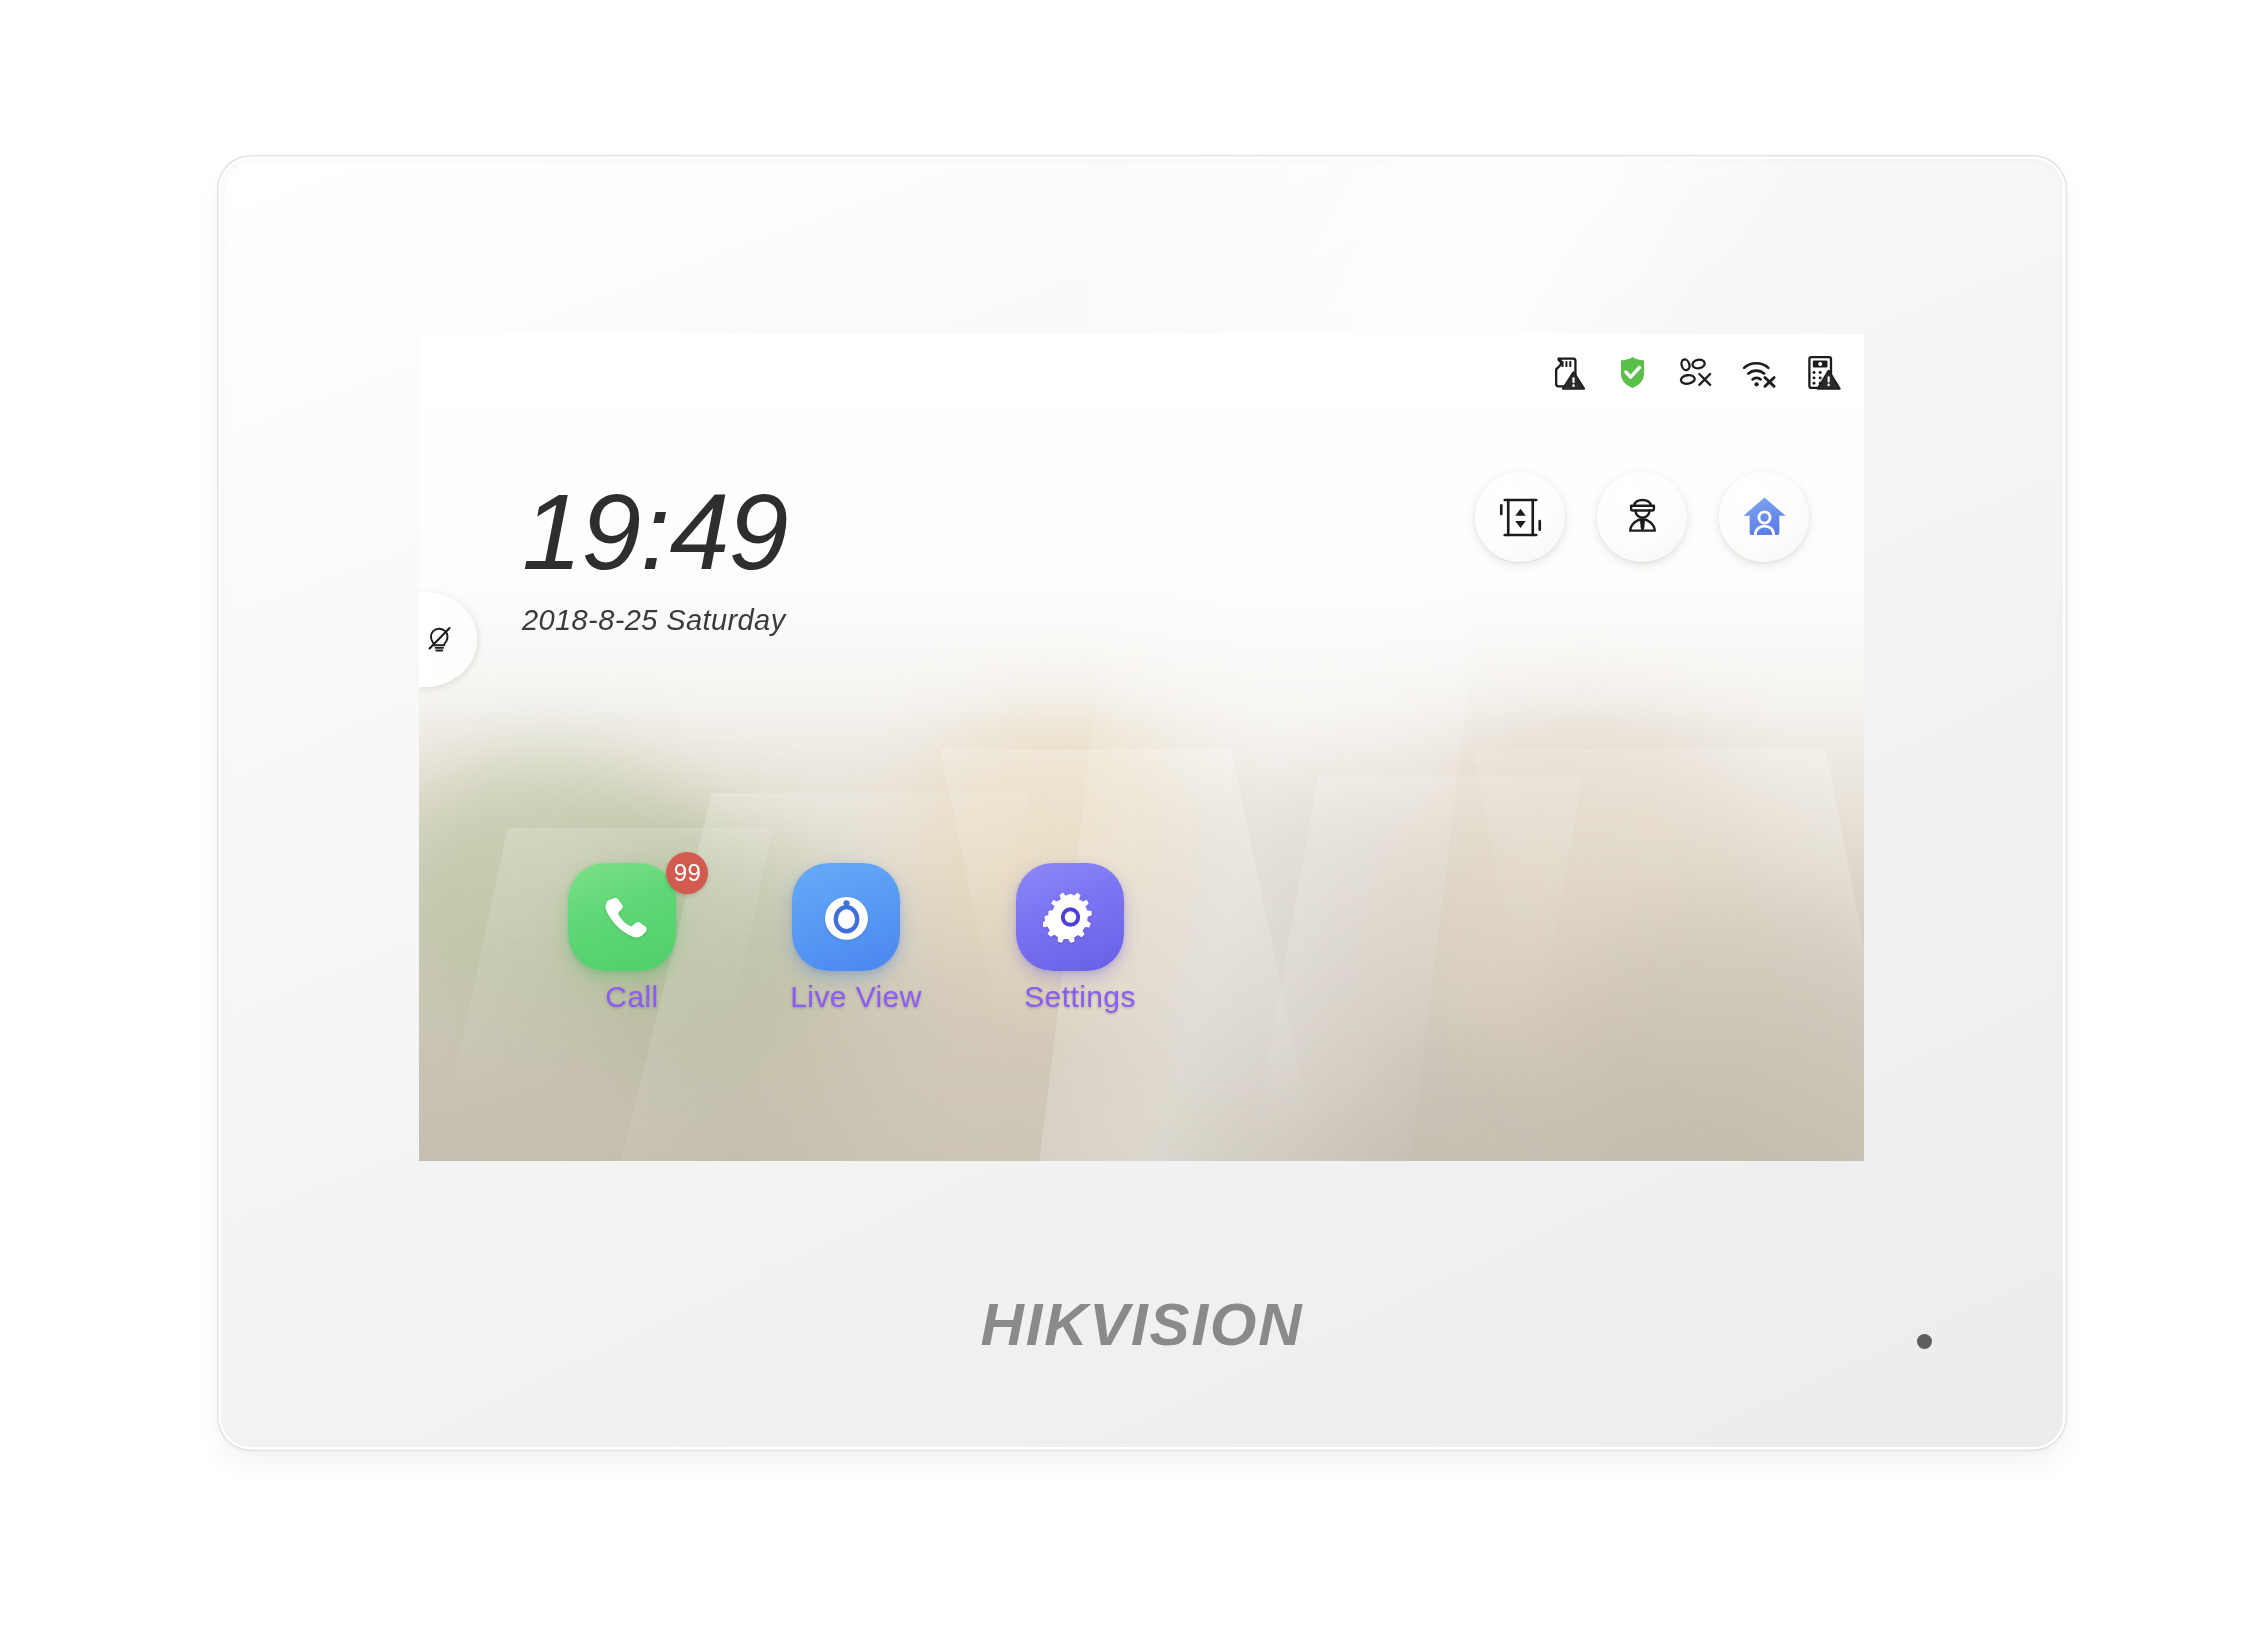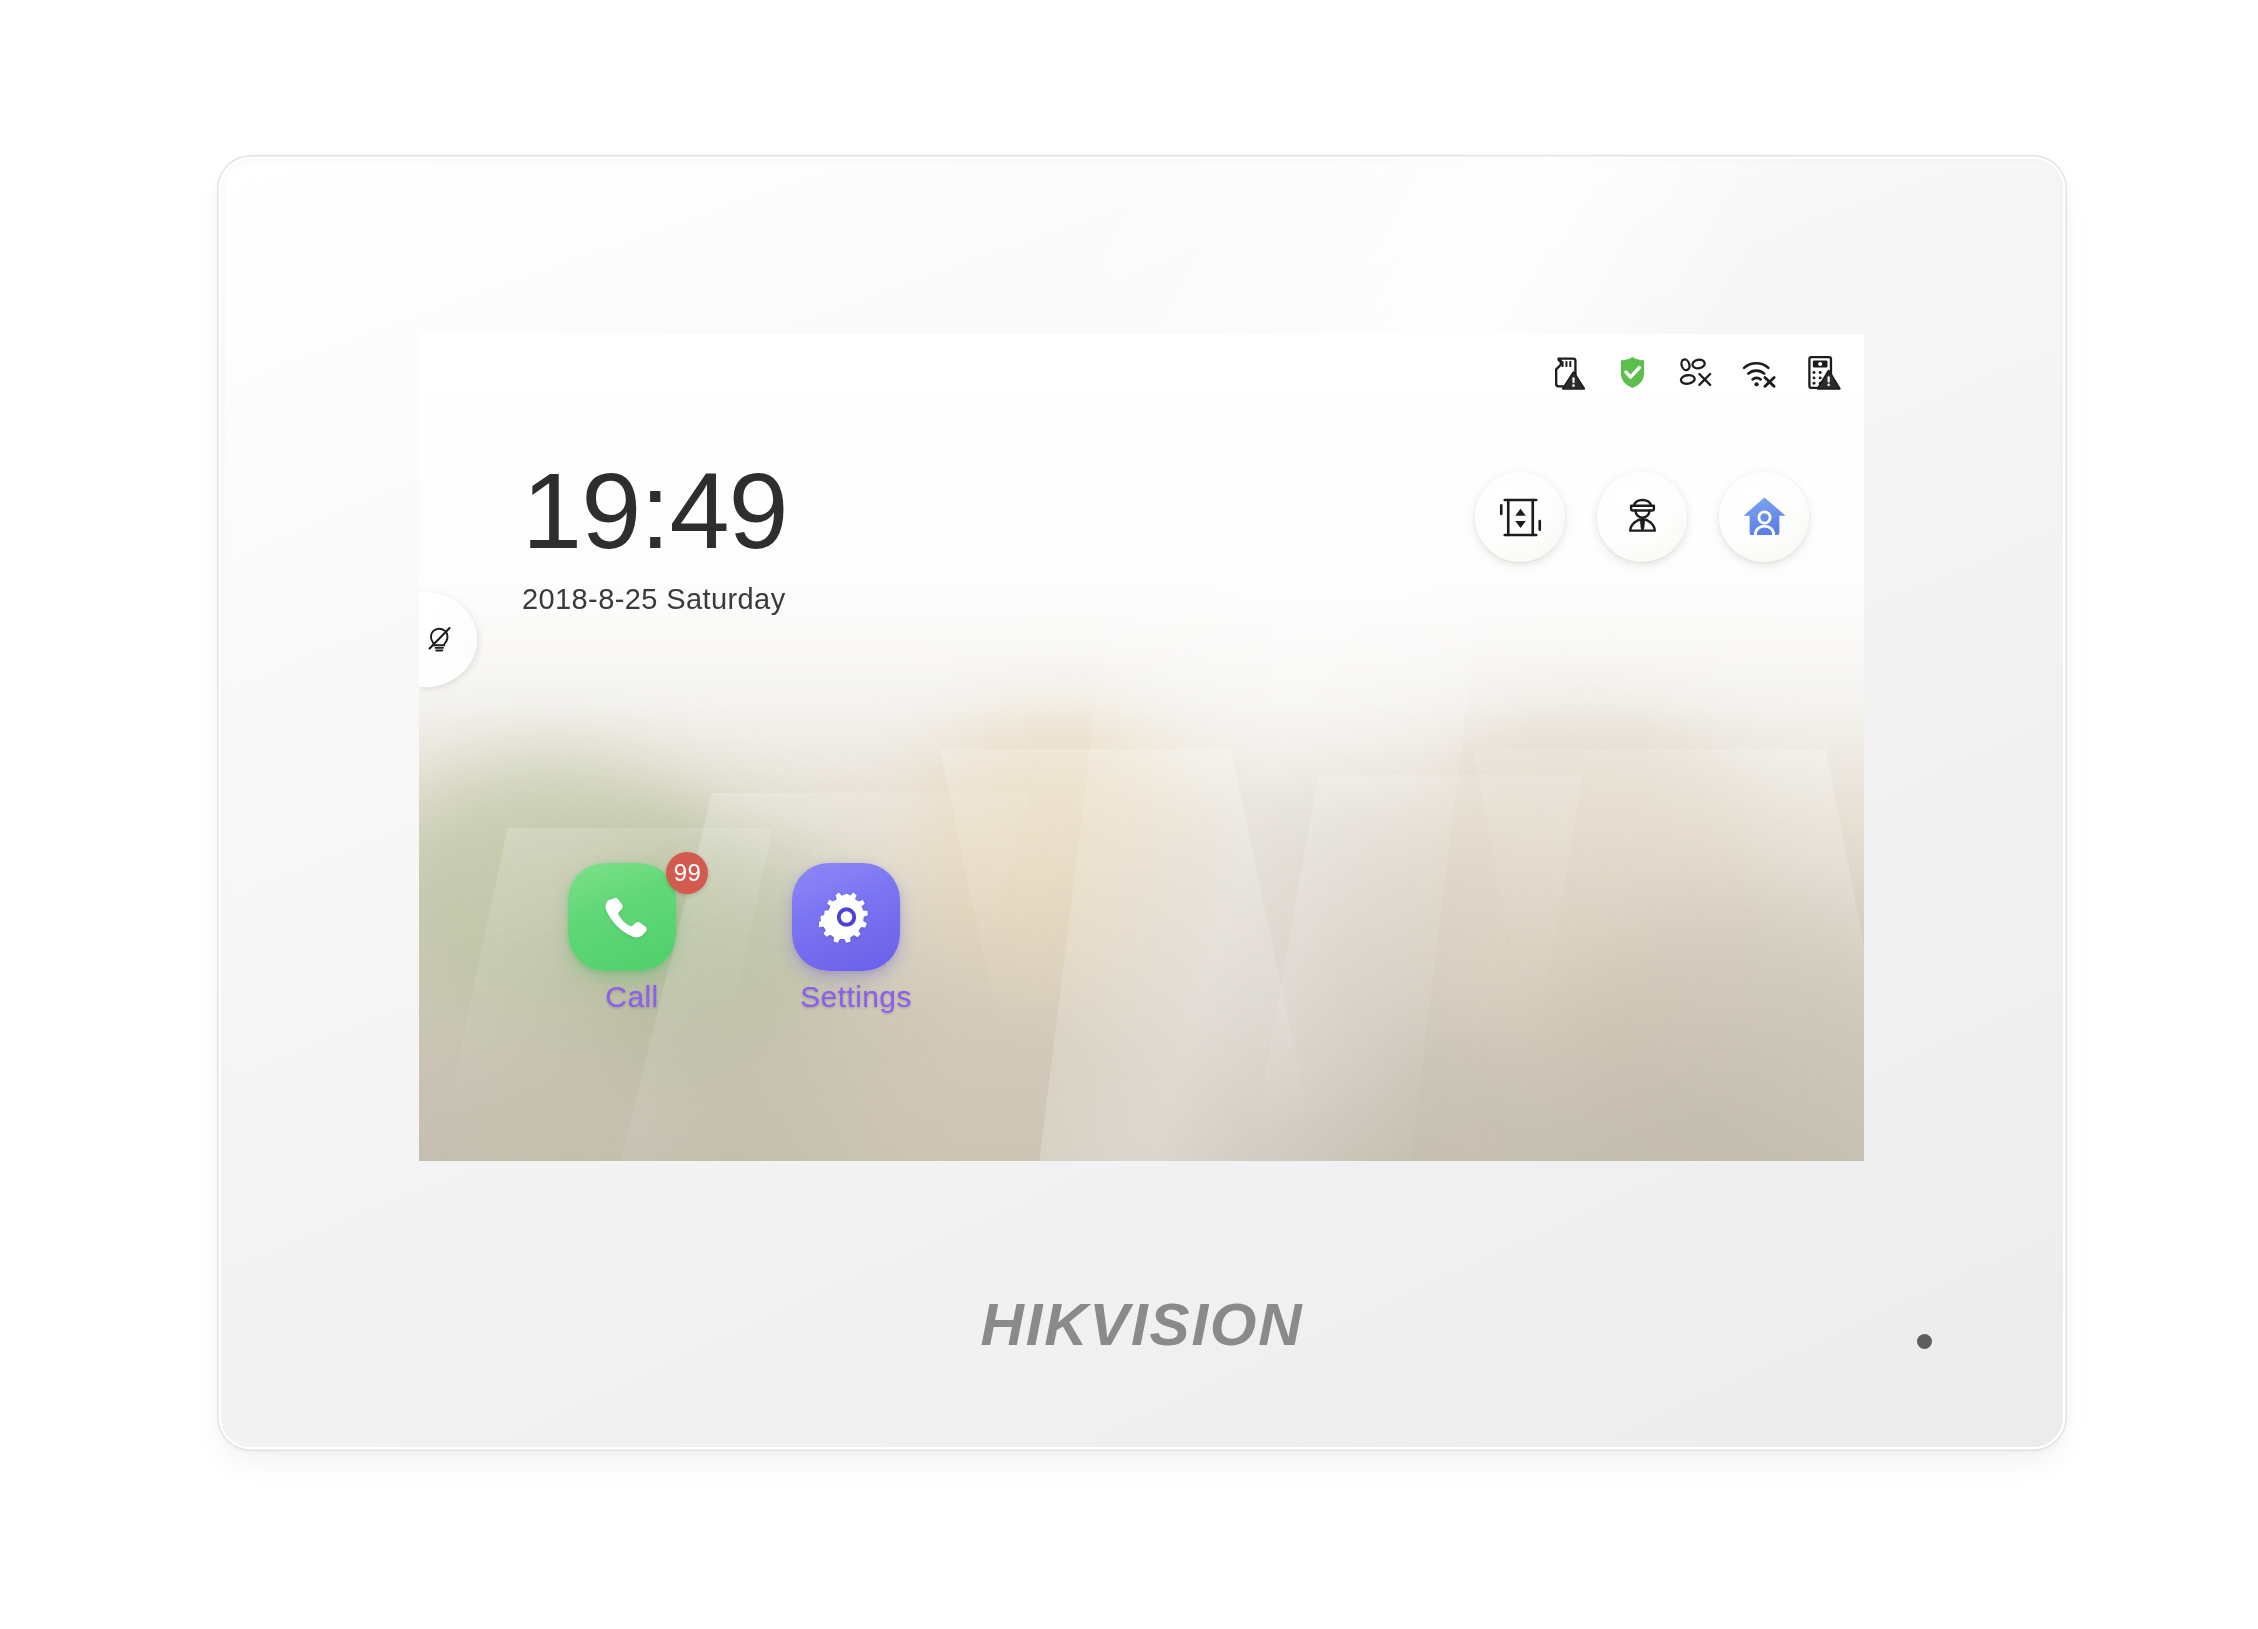--- a/index.html
+++ b/index.html
@@ -47,21 +47,21 @@
   .facet{position:absolute;}
 
   
   #status-bar{
     position:absolute;right:23px;top:14px;height:49px;
     display:flex;align-items:center;gap:26.5px;
   }
   .status-icon{width:37px;height:37px;display:block;}
 
   
-  #clock-block{position:absolute;left:103px;top:123px;}
+  #clock-block{position:absolute;left:103px;top:144px;font-style:italic;}
   #clock-time{
     font-size:108px;line-height:1;font-weight:400;color:#2e2e2e;
     letter-spacing:-0.9px;
   }
   #clock-date{
     margin-top:17.6px;font-size:29px;color:#3a3a3a;letter-spacing:0.4px;
   }
 
   
   #quick-actions{position:absolute;right:55px;top:138px;display:flex;gap:32px;}
@@ -293,20 +293,34 @@
                 <path d="M20.3 10.5c1.9-1.9 4.9-1.7 6.5.4l4.5 5.8c1.3 1.7 1.2 4-.3 5.6l-3.3 3.4c-.7.7-.9 1.8-.4 2.7 1.5 2.9 3.4 5.6 5.7 7.9 2.3 2.3 5 4.2 7.9 5.7.9.5 2 .3 2.7-.4l3.4-3.3c1.6-1.5 3.9-1.6 5.6-.3l5.8 4.5c2.1 1.6 2.3 4.6.4 6.5l-3.1 3.1c-3 3-7.5 3.9-11.5 2.3-6.9-2.8-13.2-7-18.4-12.2S15.8 30.2 13 23.3c-1.6-4-.7-8.5 2.3-11.5z" fill="#fff"></path>
               </svg>
             </span>
           </div>
           <div class="badge">99</div>
         </div>
         <div class="app-label">Call</div>
       </div>
 
 
+      <div class="app-item">
+        <div class="app-icon-wrap">
+          <div class="app-icon liveview">
+            <span>
+              <svg viewBox="0 0 64 64">
+                <circle cx="32" cy="33" r="25" fill="#fff"></circle>
+                <ellipse cx="32" cy="34" rx="12.5" ry="14" fill="none" stroke="#3f6fd8" stroke-width="5"></ellipse>
+                <circle cx="32" cy="15.5" r="3.6" fill="#3f6fd8"></circle>
+              </svg>
+            </span>
+          </div>
+        </div>
+        <div class="app-label">Live View</div>
+      </div>
 
       <div class="app-item">
         <div class="app-icon-wrap">
           <div class="app-icon settings">
             <span>
               <svg viewBox="0 0 64 64">
                 <path d="M32 4.5l4.6 2 3.3-3.6 3.8 3.3-1.8 4.6 4.6 2.6 4.4-2 2.3 4.5-3.7 3.1 2 4.8 4.9.6.3 5-4.7 1.6-.5 5.2 4.1 2.7-1.8 4.7-4.9-.6-2.9 4.4 2.5 4.2-3.7 3.4-4.2-2.6-4.3 2.9.3 4.9-4.9 1.2-2.3-4.4-5.2.1-2.4 4.3-4.8-1.4.4-4.9-4.2-3 -4.3 2.4-3.6-3.5 2.6-4.2-2.8-4.4-4.9.8-1.9-4.6 4-2.8-.6-5.2L6.1 29l.4-5 4.9-.4 1.9-4.9-3.8-3 2.4-4.4 4.4 2.1 4.5-2.7-1.6-4.6 3.9-3.2 3.2 3.7z" fill="#fff"></path>
                 <circle cx="32" cy="31.5" r="9" fill="none" stroke="#4e3fd6" stroke-width="4.6"></circle>
               </svg>
             </span>

